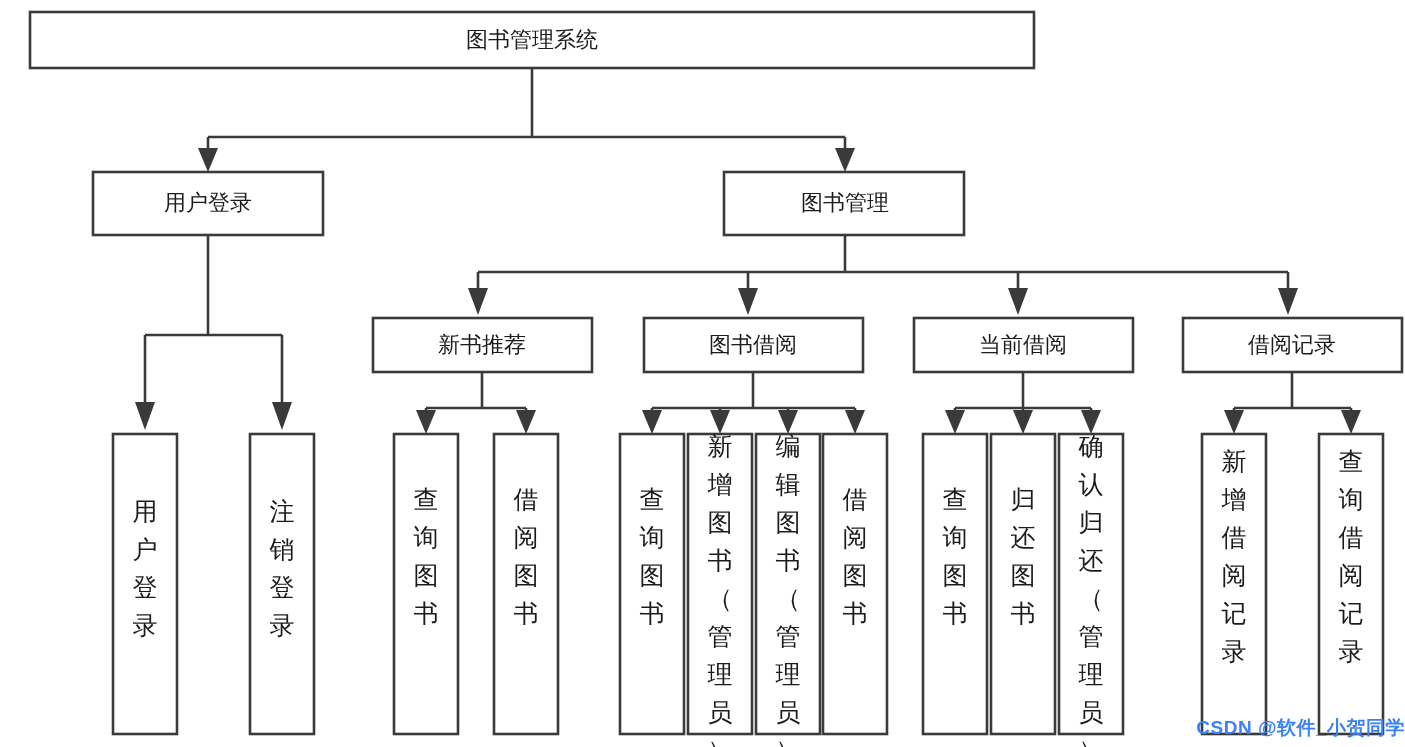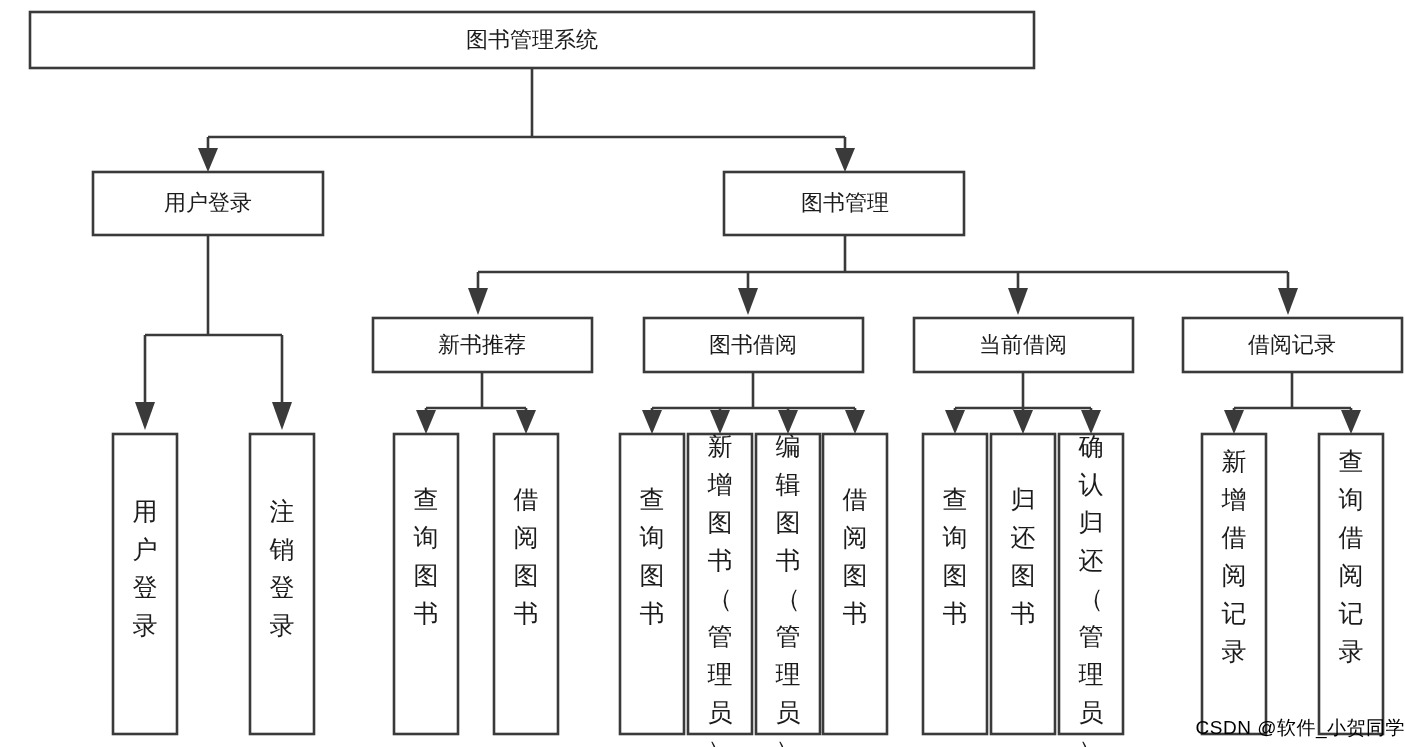--- a/index.html
+++ b/index.html
@@ -53,23 +53,24 @@
     font-family: "Liberation Sans", "DejaVu Sans", sans-serif;
     font-size: 25px;
     text-anchor: middle;
   }
   .watermark {
     position: absolute;
     right: 12px;
     bottom: 6px;
     font-family: "Liberation Sans", "DejaVu Sans", sans-serif;
     font-size: 19px;
-    color: #000000;
+    color: #3b82f6;
     white-space: nowrap;
     letter-spacing: 0.5px;
+    font-weight: bold;
   }
 </style>
 </head>
 <body>
 
 <div id="diagram-root">
   <svg class="flowchart" viewBox="0 0 1405 747" xmlns="http://www.w3.org/2000/svg">
     <defs></defs>
 
     <g>

